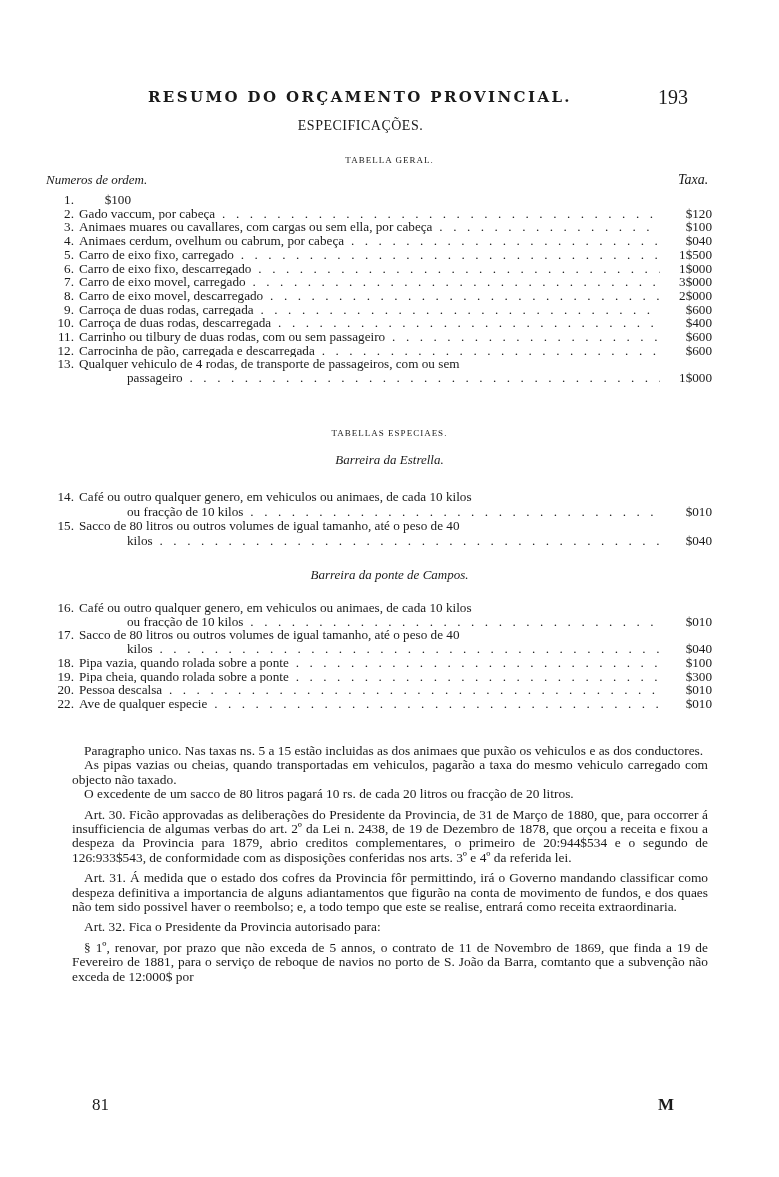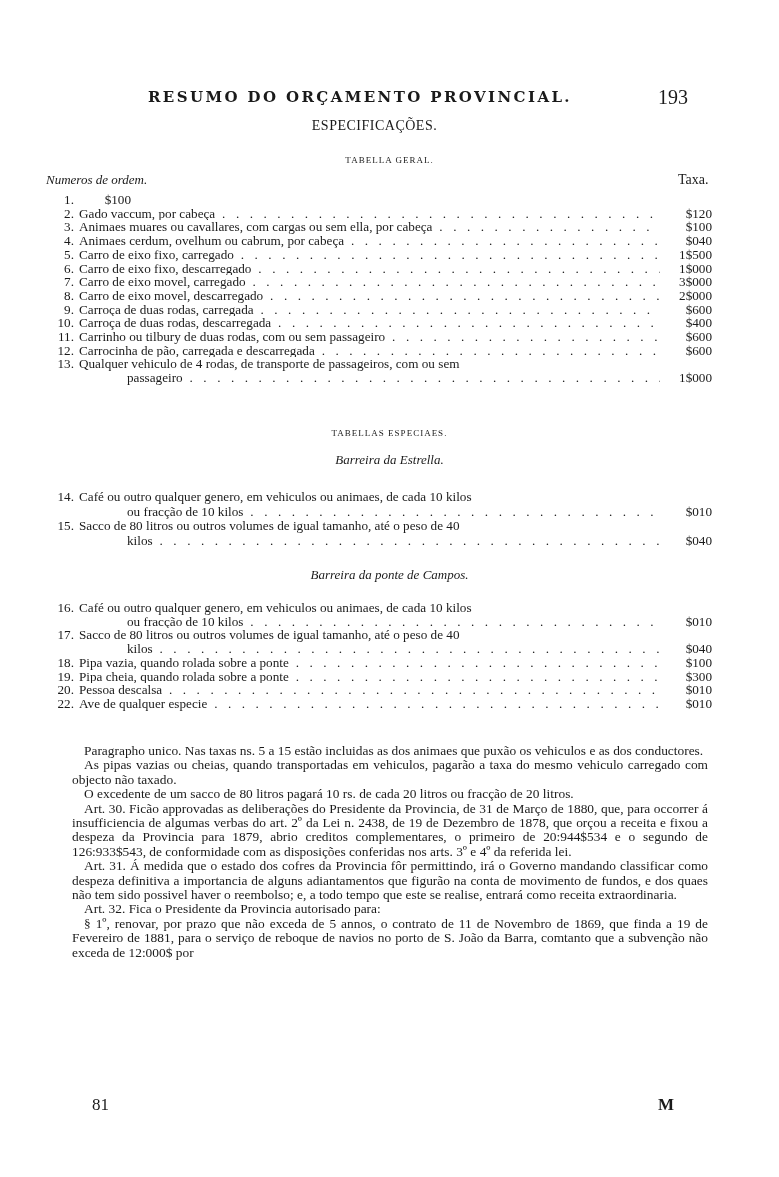--- a/index.html
+++ b/index.html
@@ -2,36 +2,36 @@
 <html><head>
 <meta charset="utf-8">
 <style>
   html,body{margin:0;padding:0;background:#fff;}
   body{width:779px;height:1177px;position:relative;overflow:hidden;color:#1a1a1a;
        font-family:"Liberation Serif","DejaVu Serif",serif;}
   .abs{position:absolute;}
   .running{left:148px;top:88px;font-weight:bold;letter-spacing:2.4px;font-size:15px;
            font-family:"DejaVu Serif",serif;}
   .pageno{left:658px;top:86px;font-size:20px;}
-  .spec{left:0;width:721px;top:118px;text-align:center;font-size:14px;letter-spacing:0.5px;padding-left:14px;}
+  .spec{left:0;width:721px;top:118px;text-align:center;font-size:14px;letter-spacing:0.5px;}
   .tabgeral{left:0;width:779px;top:155px;text-align:center;font-size:9px;letter-spacing:1px;}
   .numhdr{left:46px;top:172px;font-style:italic;font-size:13px;}
-  .taxahdr{left:678px;top:172px;font-size:14px;}
+  .taxahdr{left:678px;top:172px;font-style:italic;font-size:14px;}
   .rows{left:52px;width:660px;font-size:13.2px;line-height:13.7px;}
   .row{position:relative;display:flex;white-space:nowrap;}
   .num{width:22px;text-align:right;padding-right:5px;flex:none;}
   .txt{flex:1;overflow:hidden;position:relative;}
   .txt.dots::after{content:" . . . . . . . . . . . . . . . . . . . . . . . . . . . . . . . . . . . . . . . . . . . . . . . . . . . . . . . . . . . . .";letter-spacing:3.6px;}
   .val{width:52px;text-align:right;flex:none;}
   .indent{padding-left:48px;}
   .sechdr{left:0;width:779px;text-align:center;font-size:9px;letter-spacing:1px;}
   .subhdr{left:0;width:779px;text-align:center;font-style:italic;font-size:13px;}
   .para{left:72px;width:636px;font-size:13.4px;line-height:14.4px;text-align:justify;}
   .para p{margin:0;text-indent:12px;}
-  .para p.gap{font-family:Liberation Serif, serif;}
+  .para p.gap{margin-top:6px;font-family:Liberation Serif, serif;}
   .foot81{left:92px;top:1095px;font-size:17px;}
   .footM{left:658px;top:1095px;font-size:17px;font-weight:bold;}
 </style>
 </head>
 <body>
 
 <div class="abs running">RESUMO DO ORÇAMENTO PROVINCIAL.</div>
 <div class="abs pageno">193</div>
 <div class="abs spec">ESPECIFICAÇÕES.</div>
 <div class="abs tabgeral">TABELLA GERAL.</div>

